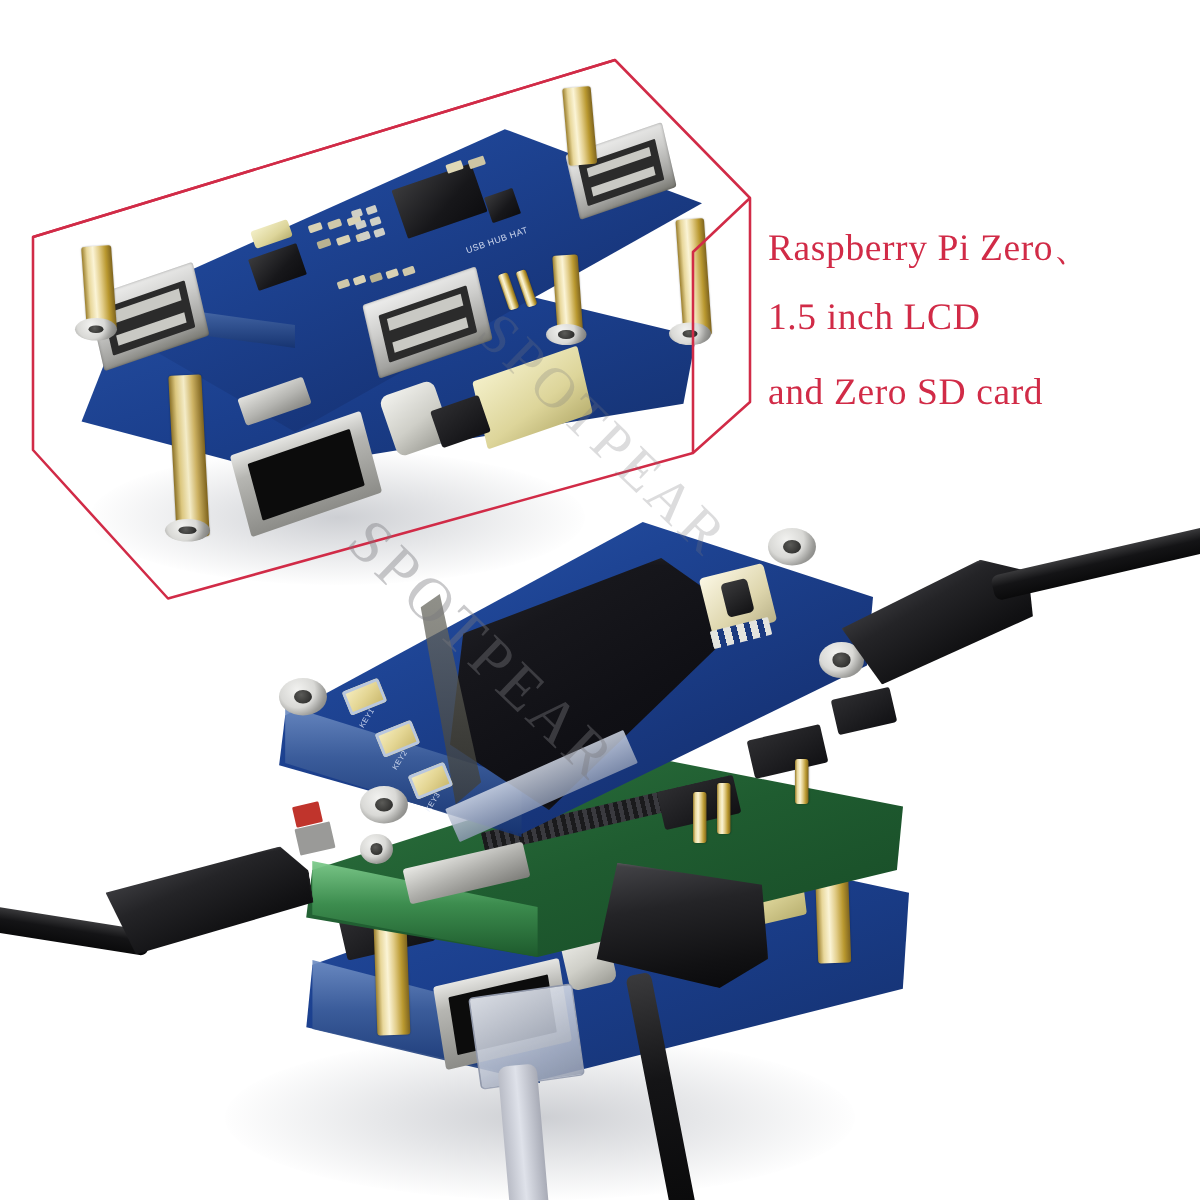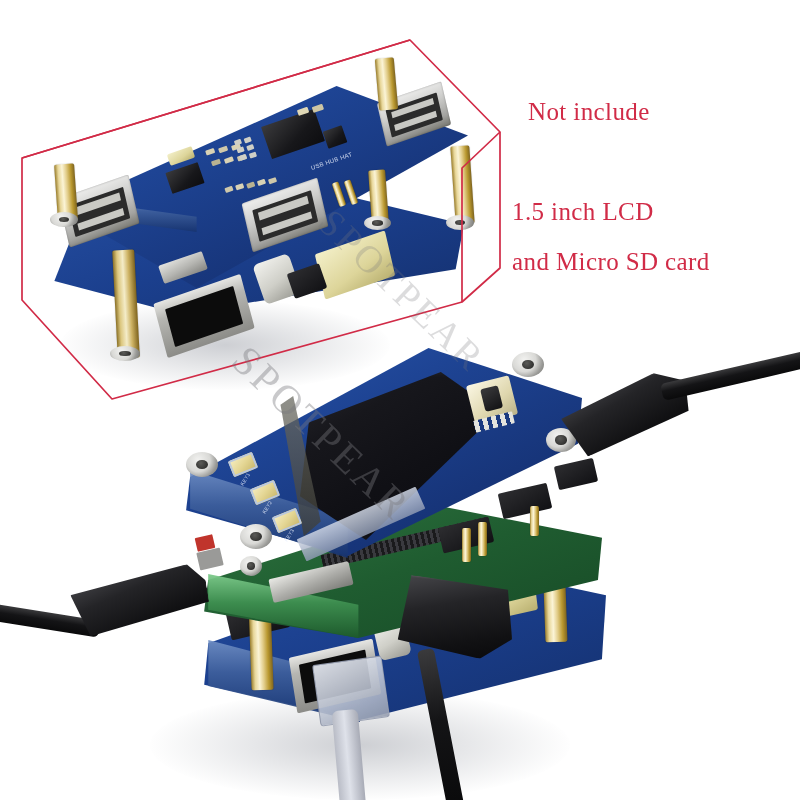--- a/index.html
+++ b/index.html
@@ -166,23 +166,23 @@
     <svg class="redbox" viewBox="0 0 800 800">
       <g fill="none" stroke="#d12b47" stroke-width="1.7" stroke-linejoin="round">
         <polygon points="410,40 500,132 500,268 462,302 112,399 22,300 22,158"></polygon>
         <polyline points="22,158 410,40"></polyline>
         <polyline points="462,302 462,168 500,132"></polyline>
         <polyline points="22,158 462,168" opacity="0"></polyline>
       </g>
     </svg>
   </div>
 
-  <div class="note l1">Not include</div>
+  <div class="note l2">Raspberry Pi Zero、</div>
   <div class="note l3">1.5 inch LCD</div>
-  <div class="note l4">and Micro SD card</div>
+  <div class="note l4">and Zero SD card</div>
 
   <div>
 
     <div class="shadow" style="left:150px;top:690px;width:420px;height:110px;"></div>
 
     <div class="pcb blue2" style="left:196px;top:560px;width:410px;height:160px;
                 clip-path:polygon(3% 52%, 60% 0%, 100% 22%, 99% 62%, 40% 100%, 2% 78%);"></div>
     <div class="pcb edge" style="left:196px;top:640px;width:410px;height:82px;
                 clip-path:polygon(3% 0%, 40% 48%, 40% 100%, 3% 56%);opacity:.92;"></div>
 

